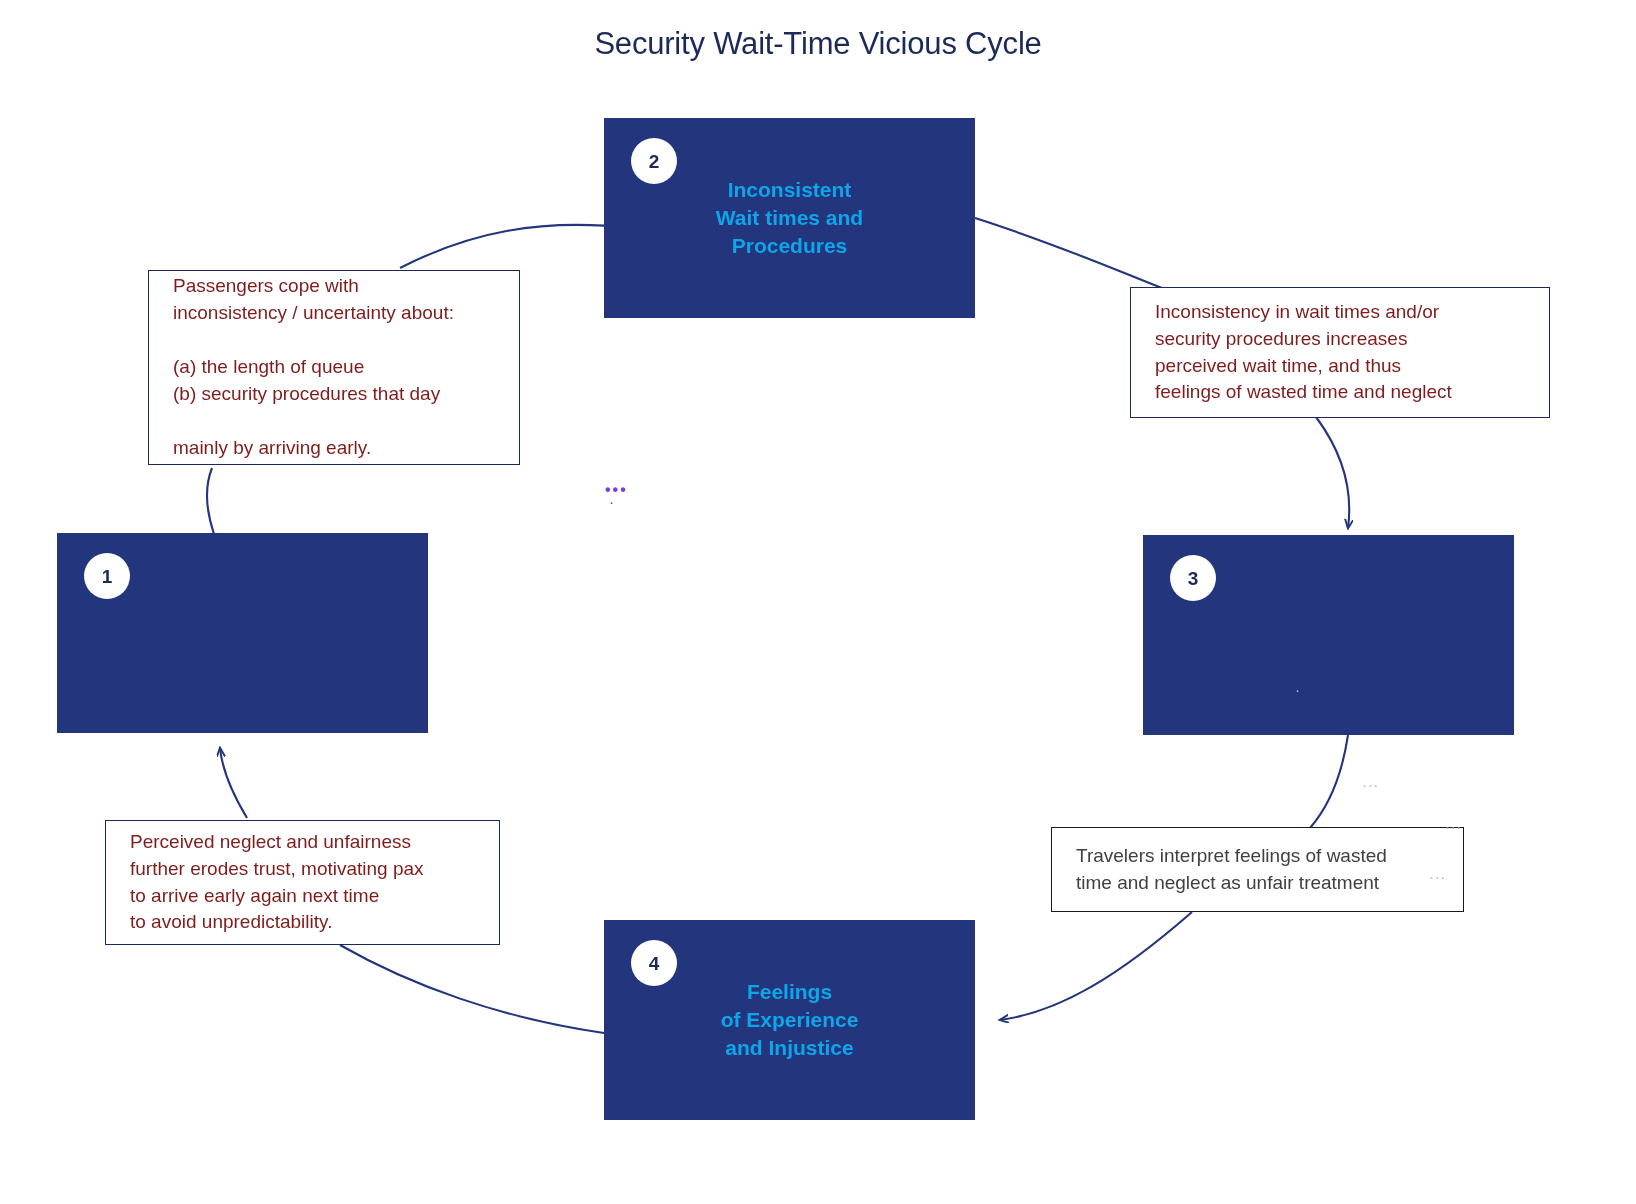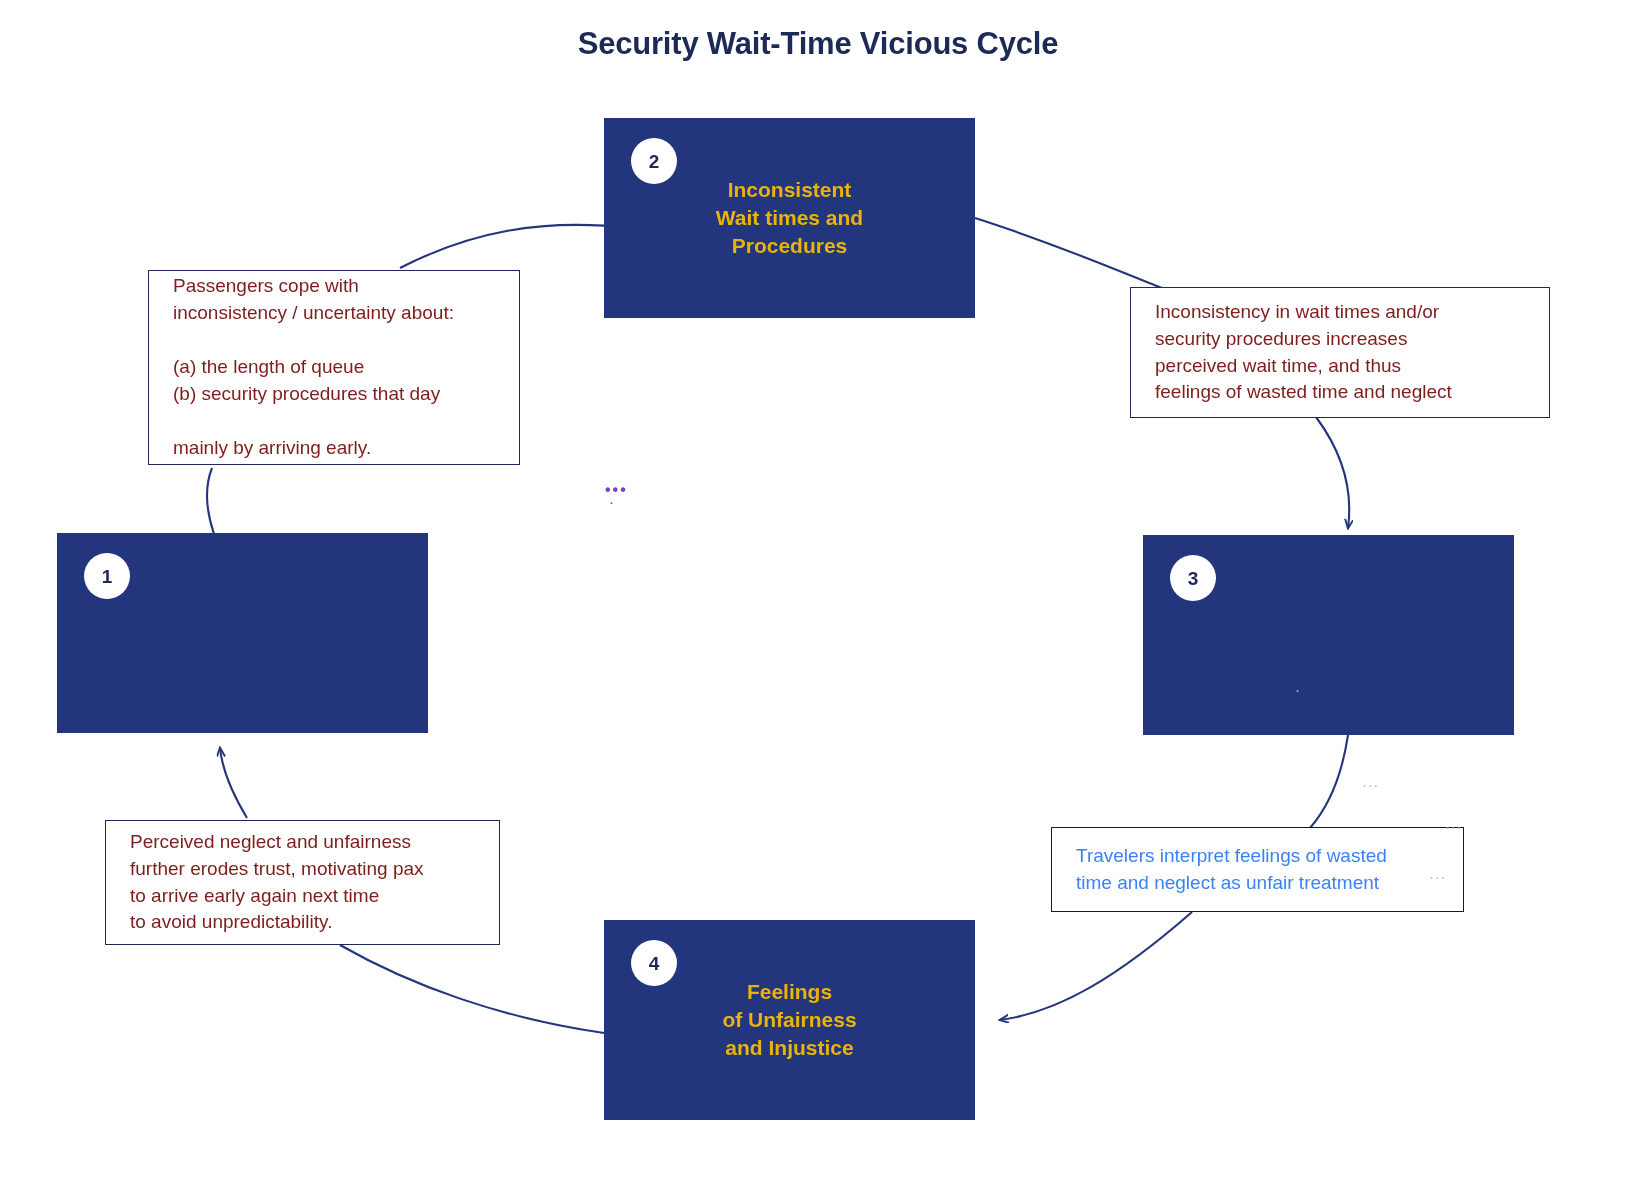--- a/index.html
+++ b/index.html
@@ -26,36 +26,36 @@
     pointer-events: none;
   }
 
   .title {
     position: absolute;
     left: 0;
     top: 26px;
     width: 1636px;
     text-align: center;
     font-size: 31px;
-    font-weight: bold;
+    font-weight: normal;
     color: #1d2a57;
     letter-spacing: -0.2px;
   }
 
   
   .node {
     position: absolute;
     background: #23357c;
     display: flex;
     align-items: center;
     justify-content: center;
     box-sizing: border-box;
   }
   .node-label {
-    color: #eab308;
+    color: #0ea5e9;
     font-size: 21px;
     font-weight: bold;
     line-height: 1.33;
     text-align: center;
     white-space: pre-line;
     padding: 0 14px;
   }
   .badge {
     position: absolute;
     width: 46px;
@@ -85,21 +85,21 @@
     line-height: 1.42;
     color: #7f1d1d;
     white-space: pre-line;
     padding: 0 24px;
     width: 100%;
   }
   .note.ink-black {
     border-color: #1a1a1a;
   }
   .note.ink-black .note-text {
-    color: #3b82f6;
+    color: #404040;
   }
 
   
   .dots {
     position: absolute;
     font-size: 16px;
     line-height: 1;
     letter-spacing: 2px;
     font-weight: bold;
     user-select: none;
@@ -146,21 +146,21 @@
 Procedures</div>
   </div>
 
   <div class="node" style="left:1143px; top:535px; width:371px; height:200px;">
     <div class="badge" style="left:27px; top:20px;">3</div>
   </div>
 
   <div class="node" style="left:604px; top:920px; width:371px; height:200px;">
     <div class="badge" style="left:27px; top:20px;">4</div>
     <div class="node-label">Feelings
-of Unfairness
+of Experience
 and Injustice</div>
   </div>
 
   <div class="node" style="left:57px; top:533px; width:371px; height:200px;">
     <div class="badge" style="left:27px; top:20px;">1</div>
   </div>
 
   <div class="note" style="left:148px; top:270px; width:372px; height:195px;">
     <div class="note-text">Passengers cope with
 inconsistency / uncertainty about:

